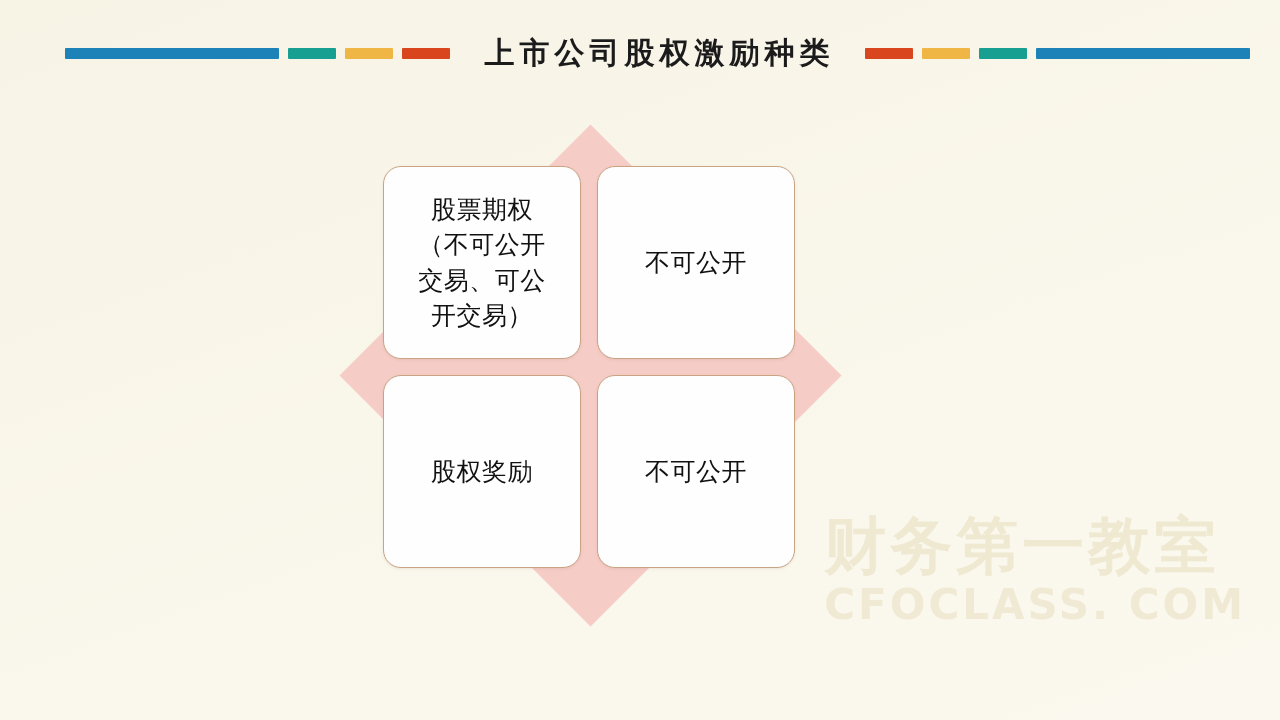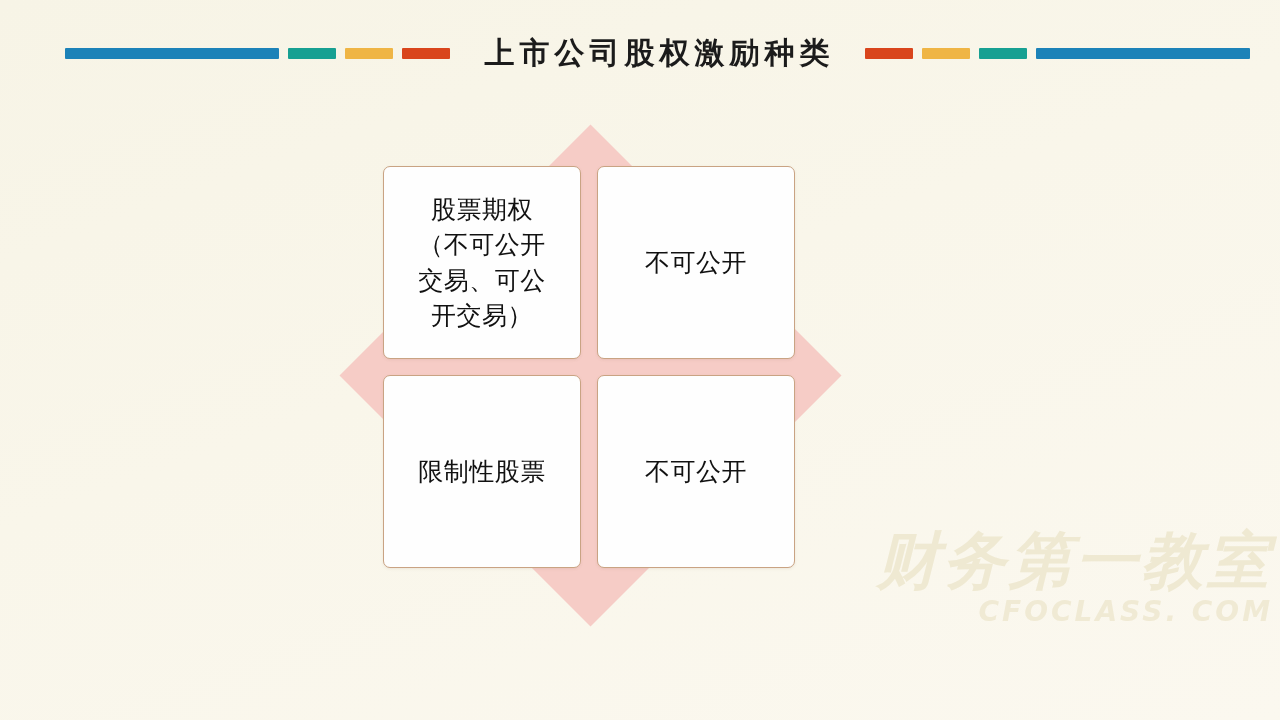--- a/index.html
+++ b/index.html
@@ -59,40 +59,39 @@
     letter-spacing: 5px;
     color: #1b1b1b;
     white-space: nowrap;
     line-height: 1;
     text-indent: 5px;
   }
 
   
   #watermark {
     position: absolute;
-    right: 7px;
+    right: 34px;
     bottom: 92px;
-    text-align: right;
+    text-align: left;
     pointer-events: none;
     user-select: none;
     z-index: 1;
-    font-style: italic;
   }
   #watermark-cn {
     font-family: "DejaVu Sans", "Liberation Sans", sans-serif;
     font-size: 62px;
     font-weight: 700;
     letter-spacing: 4px;
     color: #efe9d2;
     line-height: 1.05;
     white-space: nowrap;
   }
   #watermark-en {
     font-family: "DejaVu Sans", "Liberation Sans", sans-serif;
-    font-size: 28px;
+    font-size: 42px;
     font-weight: 700;
     letter-spacing: 3px;
     color: #f0ead4;
     line-height: 1.1;
     white-space: nowrap;
     margin-top: 4px;
   }
 
   
   #diagram {
@@ -126,21 +125,21 @@
     display: grid;
     grid-template-columns: 198px 198px;
     grid-template-rows: 193px 193px;
     gap: 16px 16px;
     z-index: 2;
   }
 
   .card {
     background: #fefefe;
     border: 1.5px solid #c9a383;
-    border-radius: 7px;
+    border-radius: 18px;
     display: flex;
     align-items: center;
     justify-content: center;
     padding: 8px 10px;
     box-shadow: 0 1px 3px rgba(120, 90, 60, 0.10);
   }
 
   .card-label {
     font-family: "DejaVu Sans", "Liberation Sans", sans-serif;
     font-size: 25px;
@@ -191,21 +190,21 @@
         <div class="card multiline">
           <div class="card-label">股票期权
 （不可公开
 交易、可公
 开交易）</div>
         </div>
         <div class="card">
           <div class="card-label">不可公开</div>
         </div>
         <div class="card">
-          <div class="card-label">限制性股票</div>
+          <div class="card-label">股权奖励</div>
         </div>
         <div class="card">
           <div class="card-label">不可公开</div>
         </div>
       </div>
   </div>
 
 </div>
 
 </body></html>

